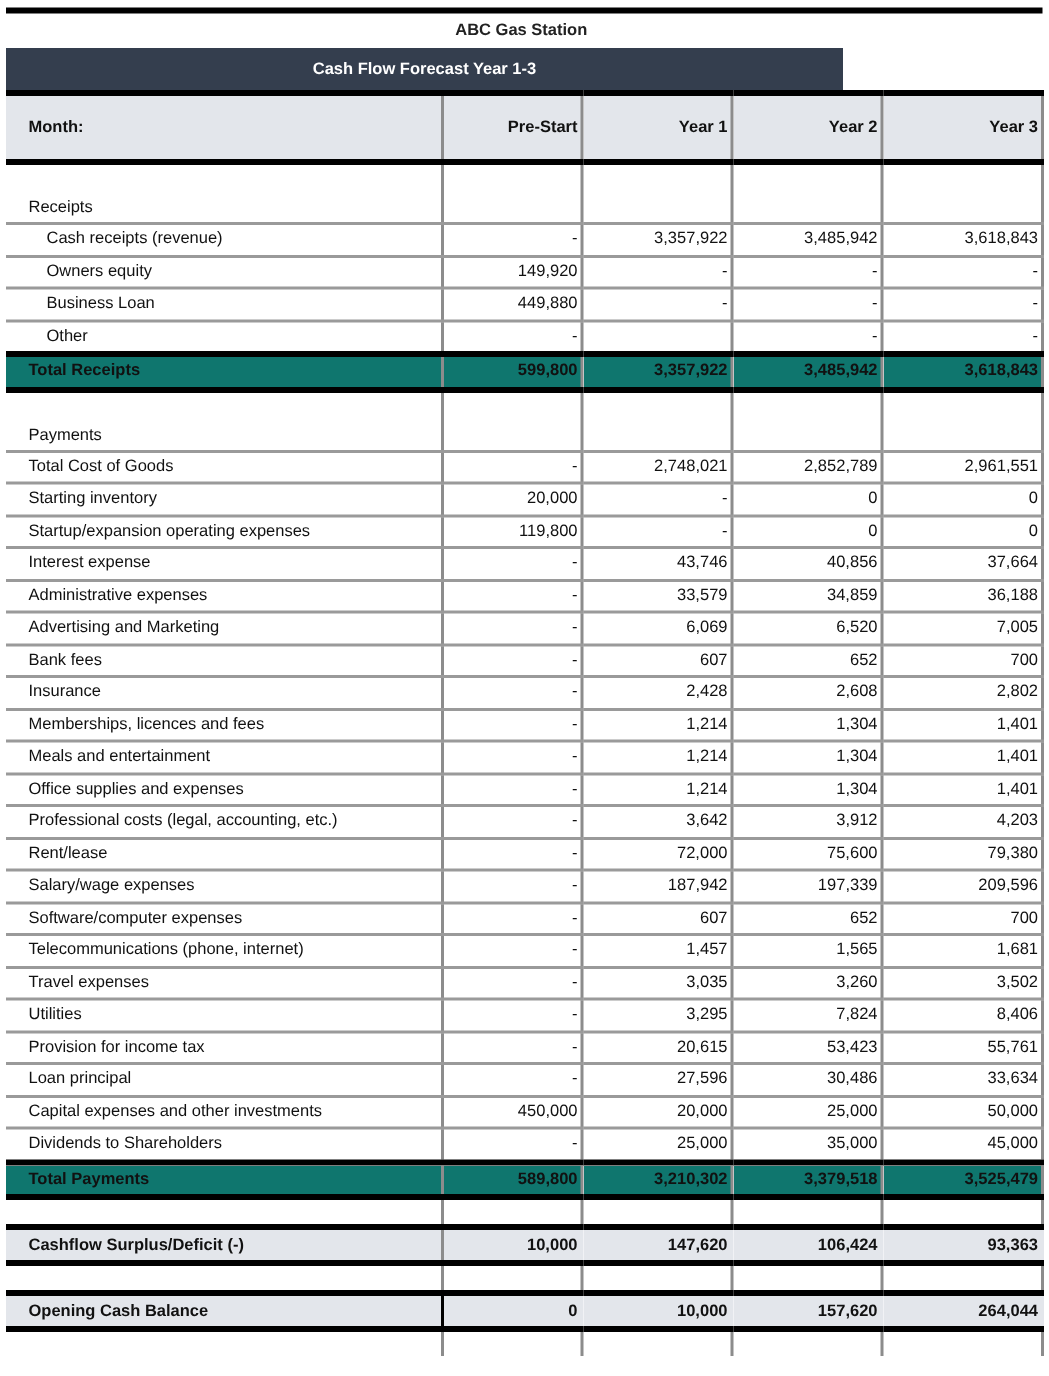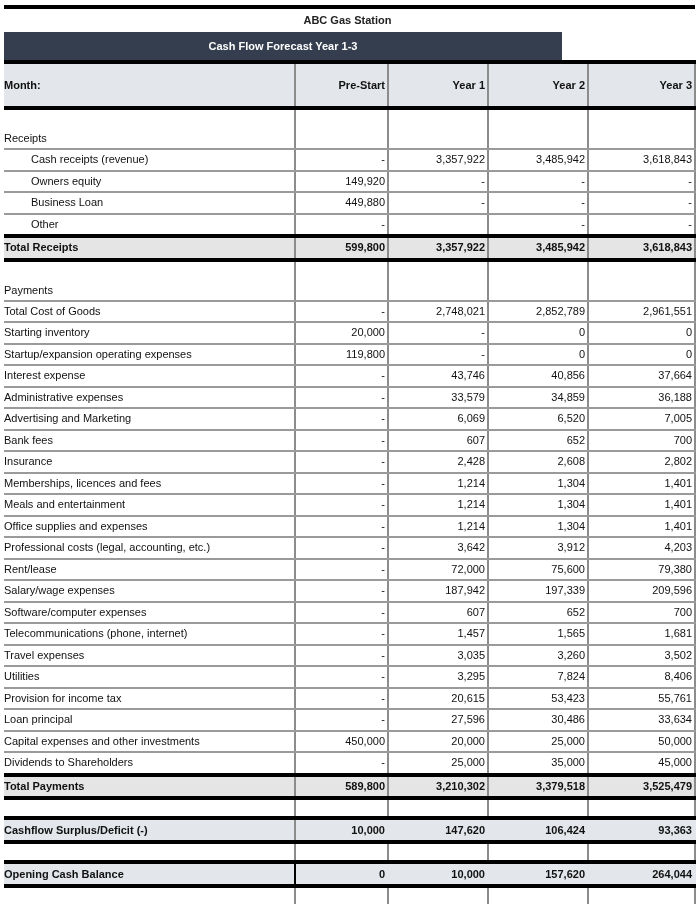--- a/index.html
+++ b/index.html
@@ -8,28 +8,28 @@
   .topbar { position: absolute; left: 4px; top: 5px; width: 691px; height: 4px; background: #000; }
   .company { position: absolute; left: 0; top: 10px; width: 695px; height: 20px; text-align: center;
              font-size: 11px; font-weight: bold; line-height: 20px; color: #222; }
   .banner { position: absolute; left: 4px; top: 32px; width: 558px; height: 28px; background: #343e4e;
             color: #fff; font-size: 11px; font-weight: bold; text-align: center; line-height: 28px; }
   table { position: absolute; left: 4px; top: 60px; width: 691px; border-collapse: collapse; table-layout: fixed;
           font-size: 11px; }
   col.c0 { width: 291px; } col.c1 { width: 93px; } col.c2 { width: 100px; } col.c3 { width: 100px; } col.c4 { width: 107px; }
   td { padding: 0 2px 0 0; height: 19.5px; line-height: 19px; text-align: right; white-space: nowrap;
        border-right: 2px solid #8c8c8c; border-bottom: 2px solid #9a9a9a; overflow: hidden; }
-  td.lbl { text-align: left; padding-left: 0; border-right: 2px solid #8c8c8c; }
+  td.lbl { text-align: left; padding-left: 15px; border-right: 2px solid #8c8c8c; }
   td.lbl.ind { padding-left: 27px; }
   tr.head td { background: #e3e6eb; height: 27px; line-height: 42px; font-weight: bold; vertical-align: bottom;
                border-top: 4px solid #000; border-bottom: 4px solid #000; }
   tr.blank td { height: 38px; border-bottom: 2px solid #9a9a9a; }
   tr.section td { vertical-align: bottom; }
   tr.section td.lbl { font-weight: normal; }
-  tr.total td { background: #e5e5e5; font-weight: bold; border-top: 4px solid #000; border-bottom: 4px solid #000; }
+  tr.total td { background: #0f766e; font-weight: bold; border-top: 4px solid #000; border-bottom: 4px solid #000; }
   tr.spacer td { height: 16px; border-bottom: none; }
   tr.summary td { background: #e3e6eb; font-weight: bold; border-top: 4px solid #000; border-bottom: 4px solid #000; height: 20px; }
   tr.summary td.v { border-right: 2px solid #e3e6eb; }
   tr.summary.boxed td.lbl { border-right: 2px solid #000; }
 </style>
 </head>
 <body>
 
 <div class="topbar"></div>
 <div class="company">ABC Gas Station</div>

